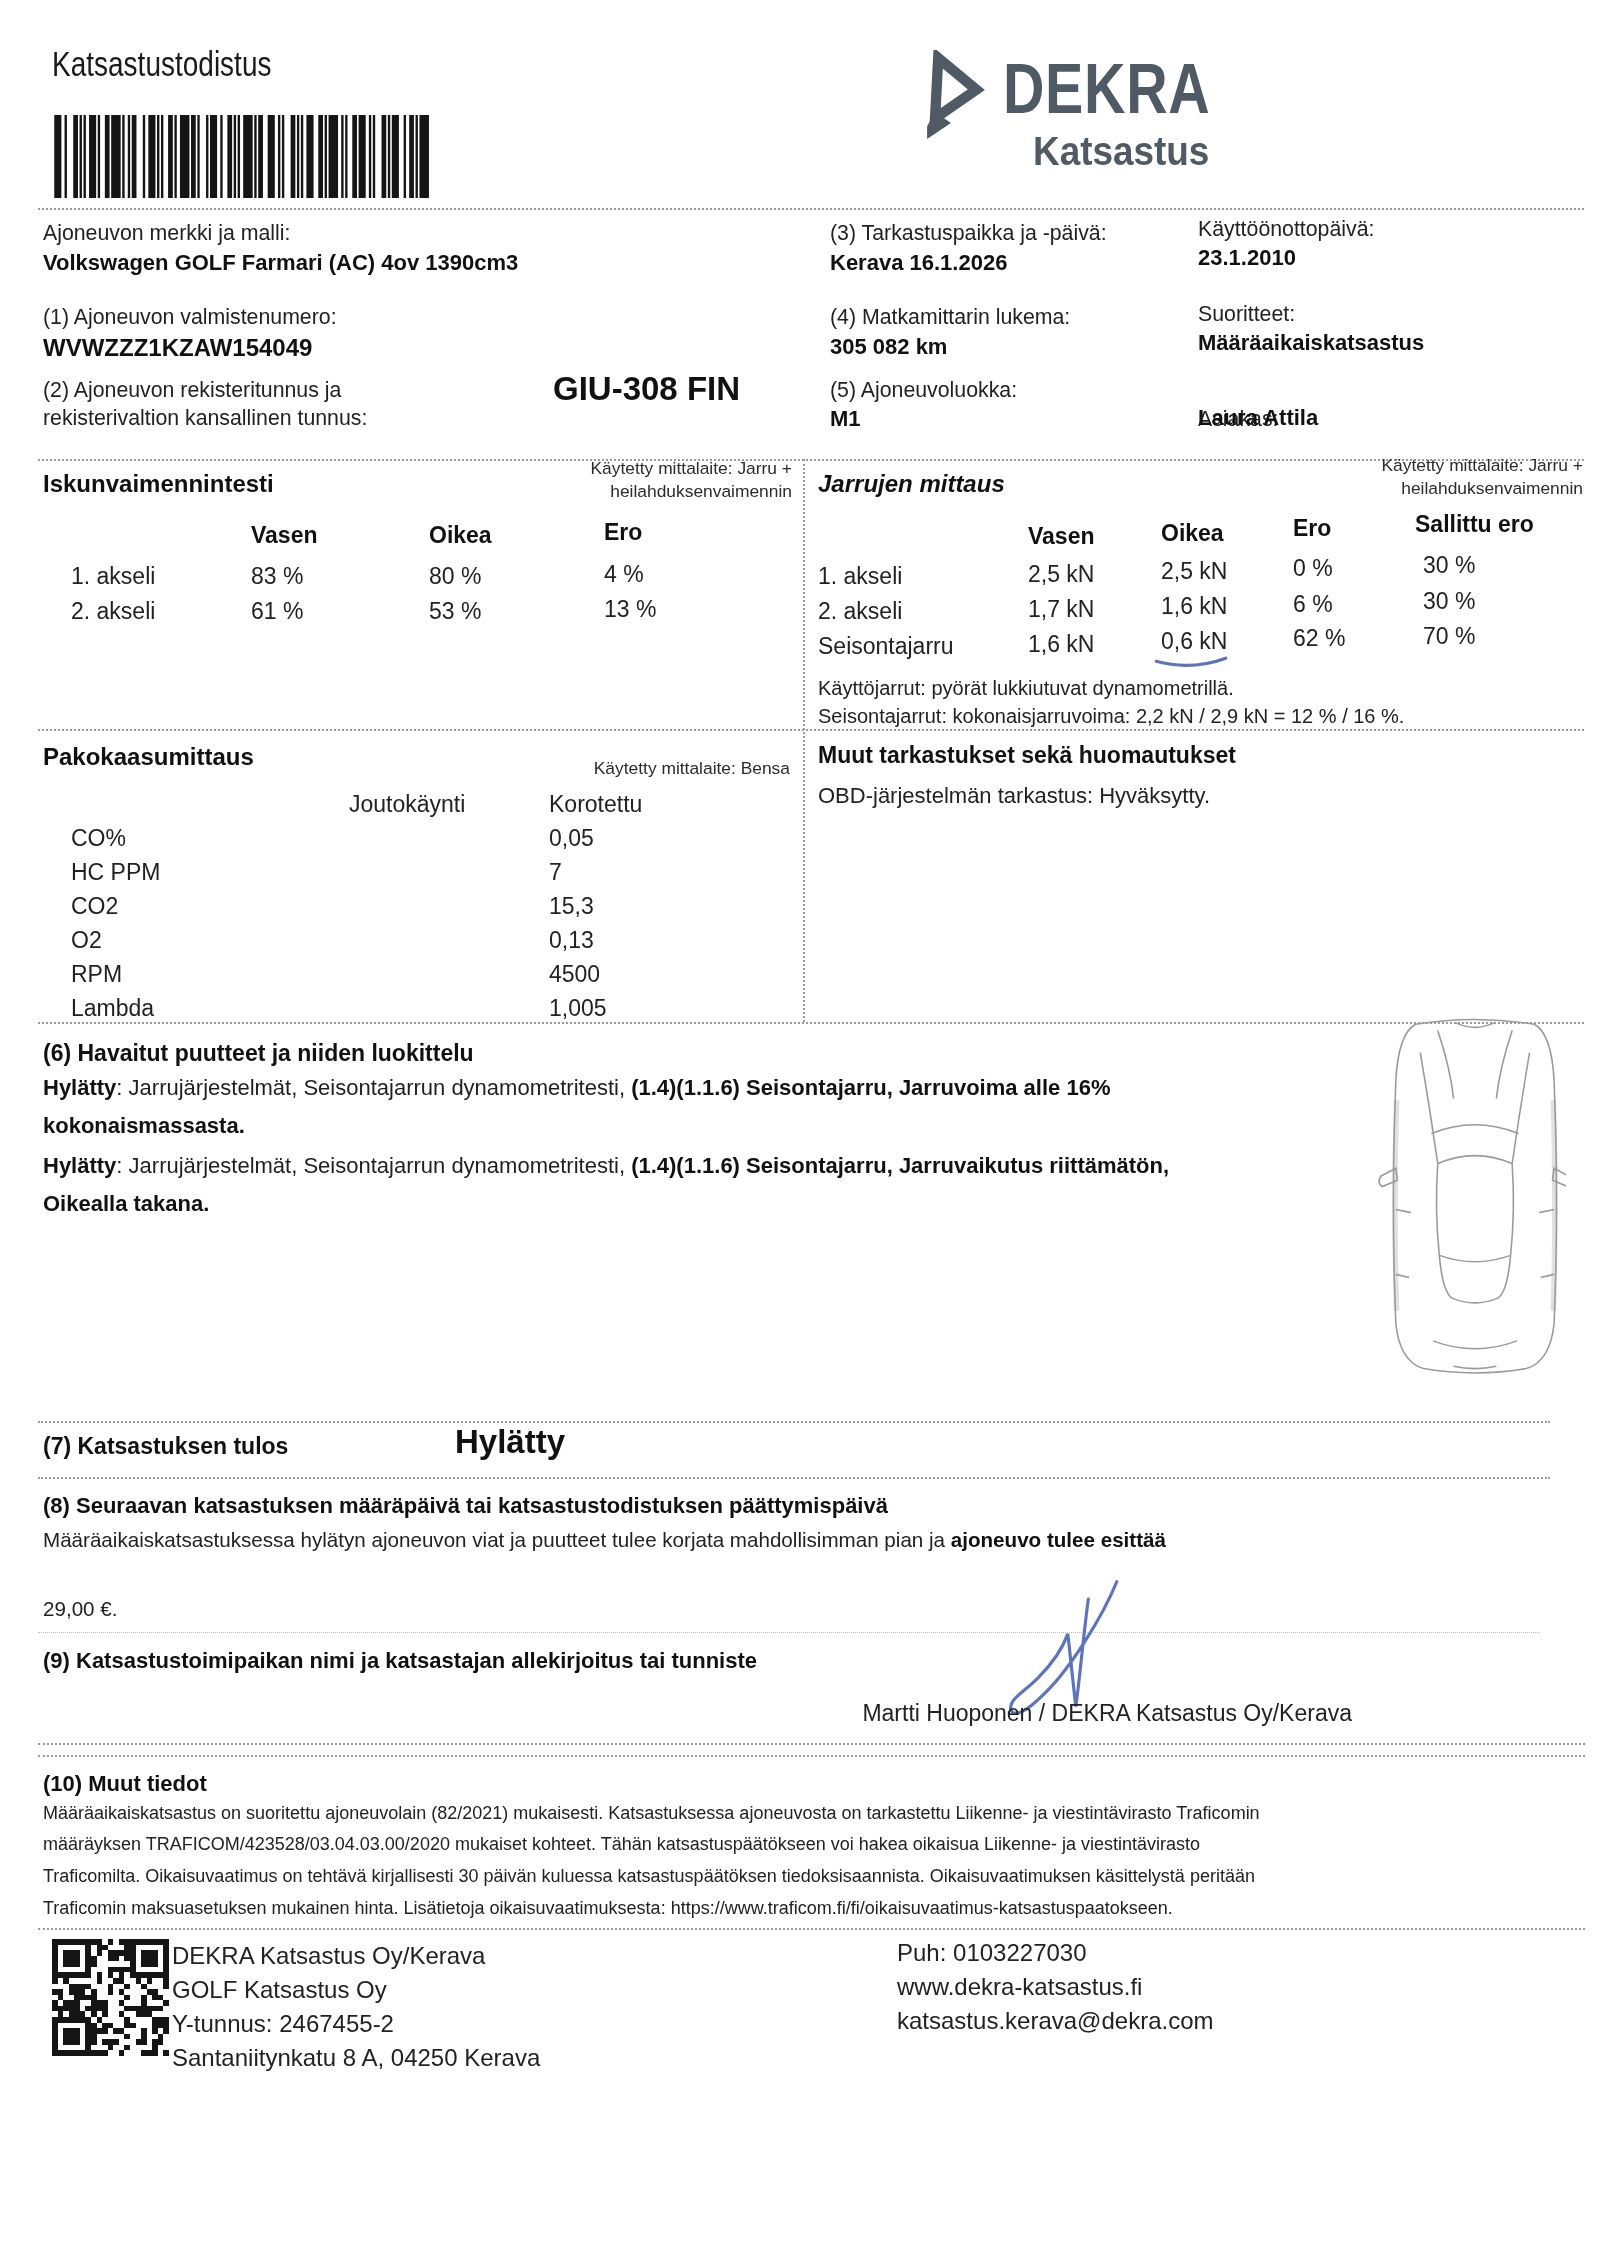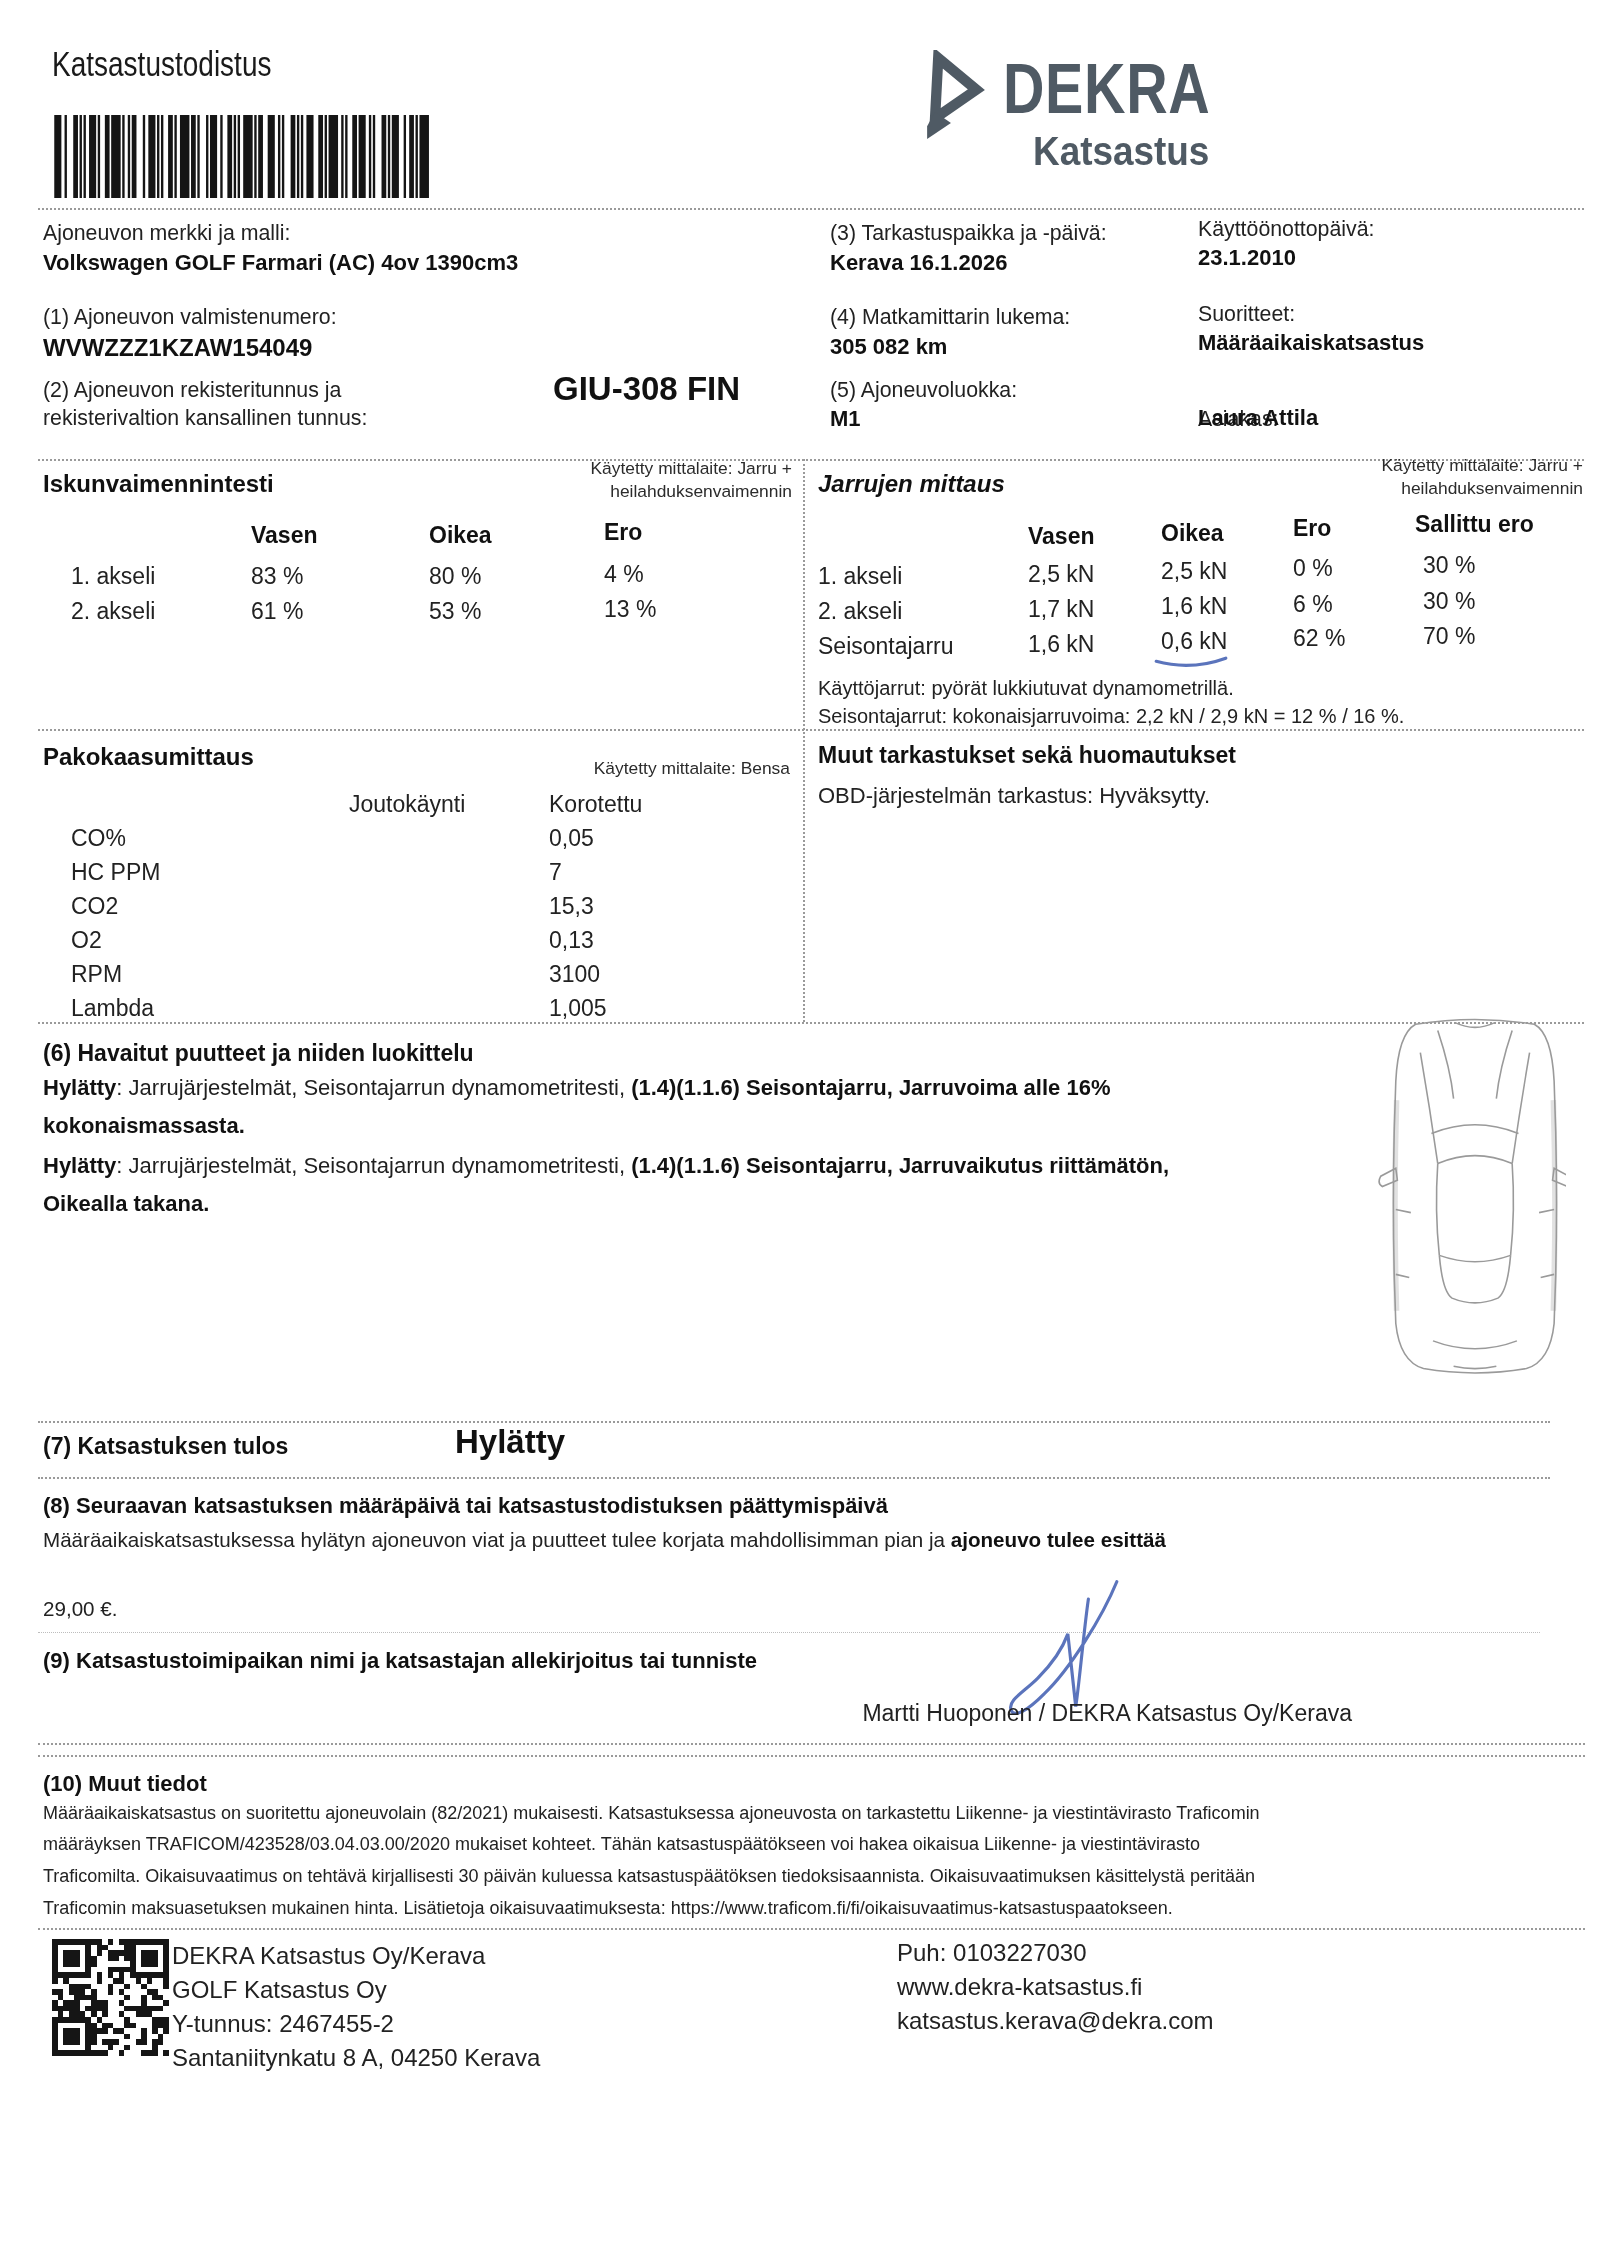--- a/index.html
+++ b/index.html
@@ -189,21 +189,21 @@
 
   <div class="ab cell" style="left:71px;top:825px;">CO%</div>
   <div class="ab cell" style="left:549px;top:825px;">0,05</div>
   <div class="ab cell" style="left:71px;top:859px;">HC PPM</div>
   <div class="ab cell" style="left:549px;top:859px;">7</div>
   <div class="ab cell" style="left:71px;top:893px;">CO2</div>
   <div class="ab cell" style="left:549px;top:893px;">15,3</div>
   <div class="ab cell" style="left:71px;top:927px;">O2</div>
   <div class="ab cell" style="left:549px;top:927px;">0,13</div>
   <div class="ab cell" style="left:71px;top:961px;">RPM</div>
-  <div class="ab cell" style="left:549px;top:961px;">3100</div>
+  <div class="ab cell" style="left:549px;top:961px;">4500</div>
   <div class="ab cell" style="left:71px;top:995px;">Lambda</div>
   <div class="ab cell" style="left:549px;top:995px;">1,005</div>
 
   <div class="ab h" style="left:818px;top:742px;">Muut tarkastukset sekä huomautukset</div>
   <div class="ab lbl" style="left:818px;top:783px;font-size:22px;">OBD-järjestelmän tarkastus: Hyväksytty.</div>
 
   <div class="ab dot" style="left:38px;top:1022px;width:1546px;"></div>
   <div class="ab h" style="left:43px;top:1040px;">(6) Havaitut puutteet ja niiden luokittelu</div>
   <div class="ab" style="left:43px;top:1075px;font-size:22px;">
     <span class="b">Hylätty</span><span>: Jarrujärjestelmät, Seisontajarrun dynamometritesti, </span><span class="b">(1.4)(1.1.6) Seisontajarru, Jarruvoima alle 16%</span>

